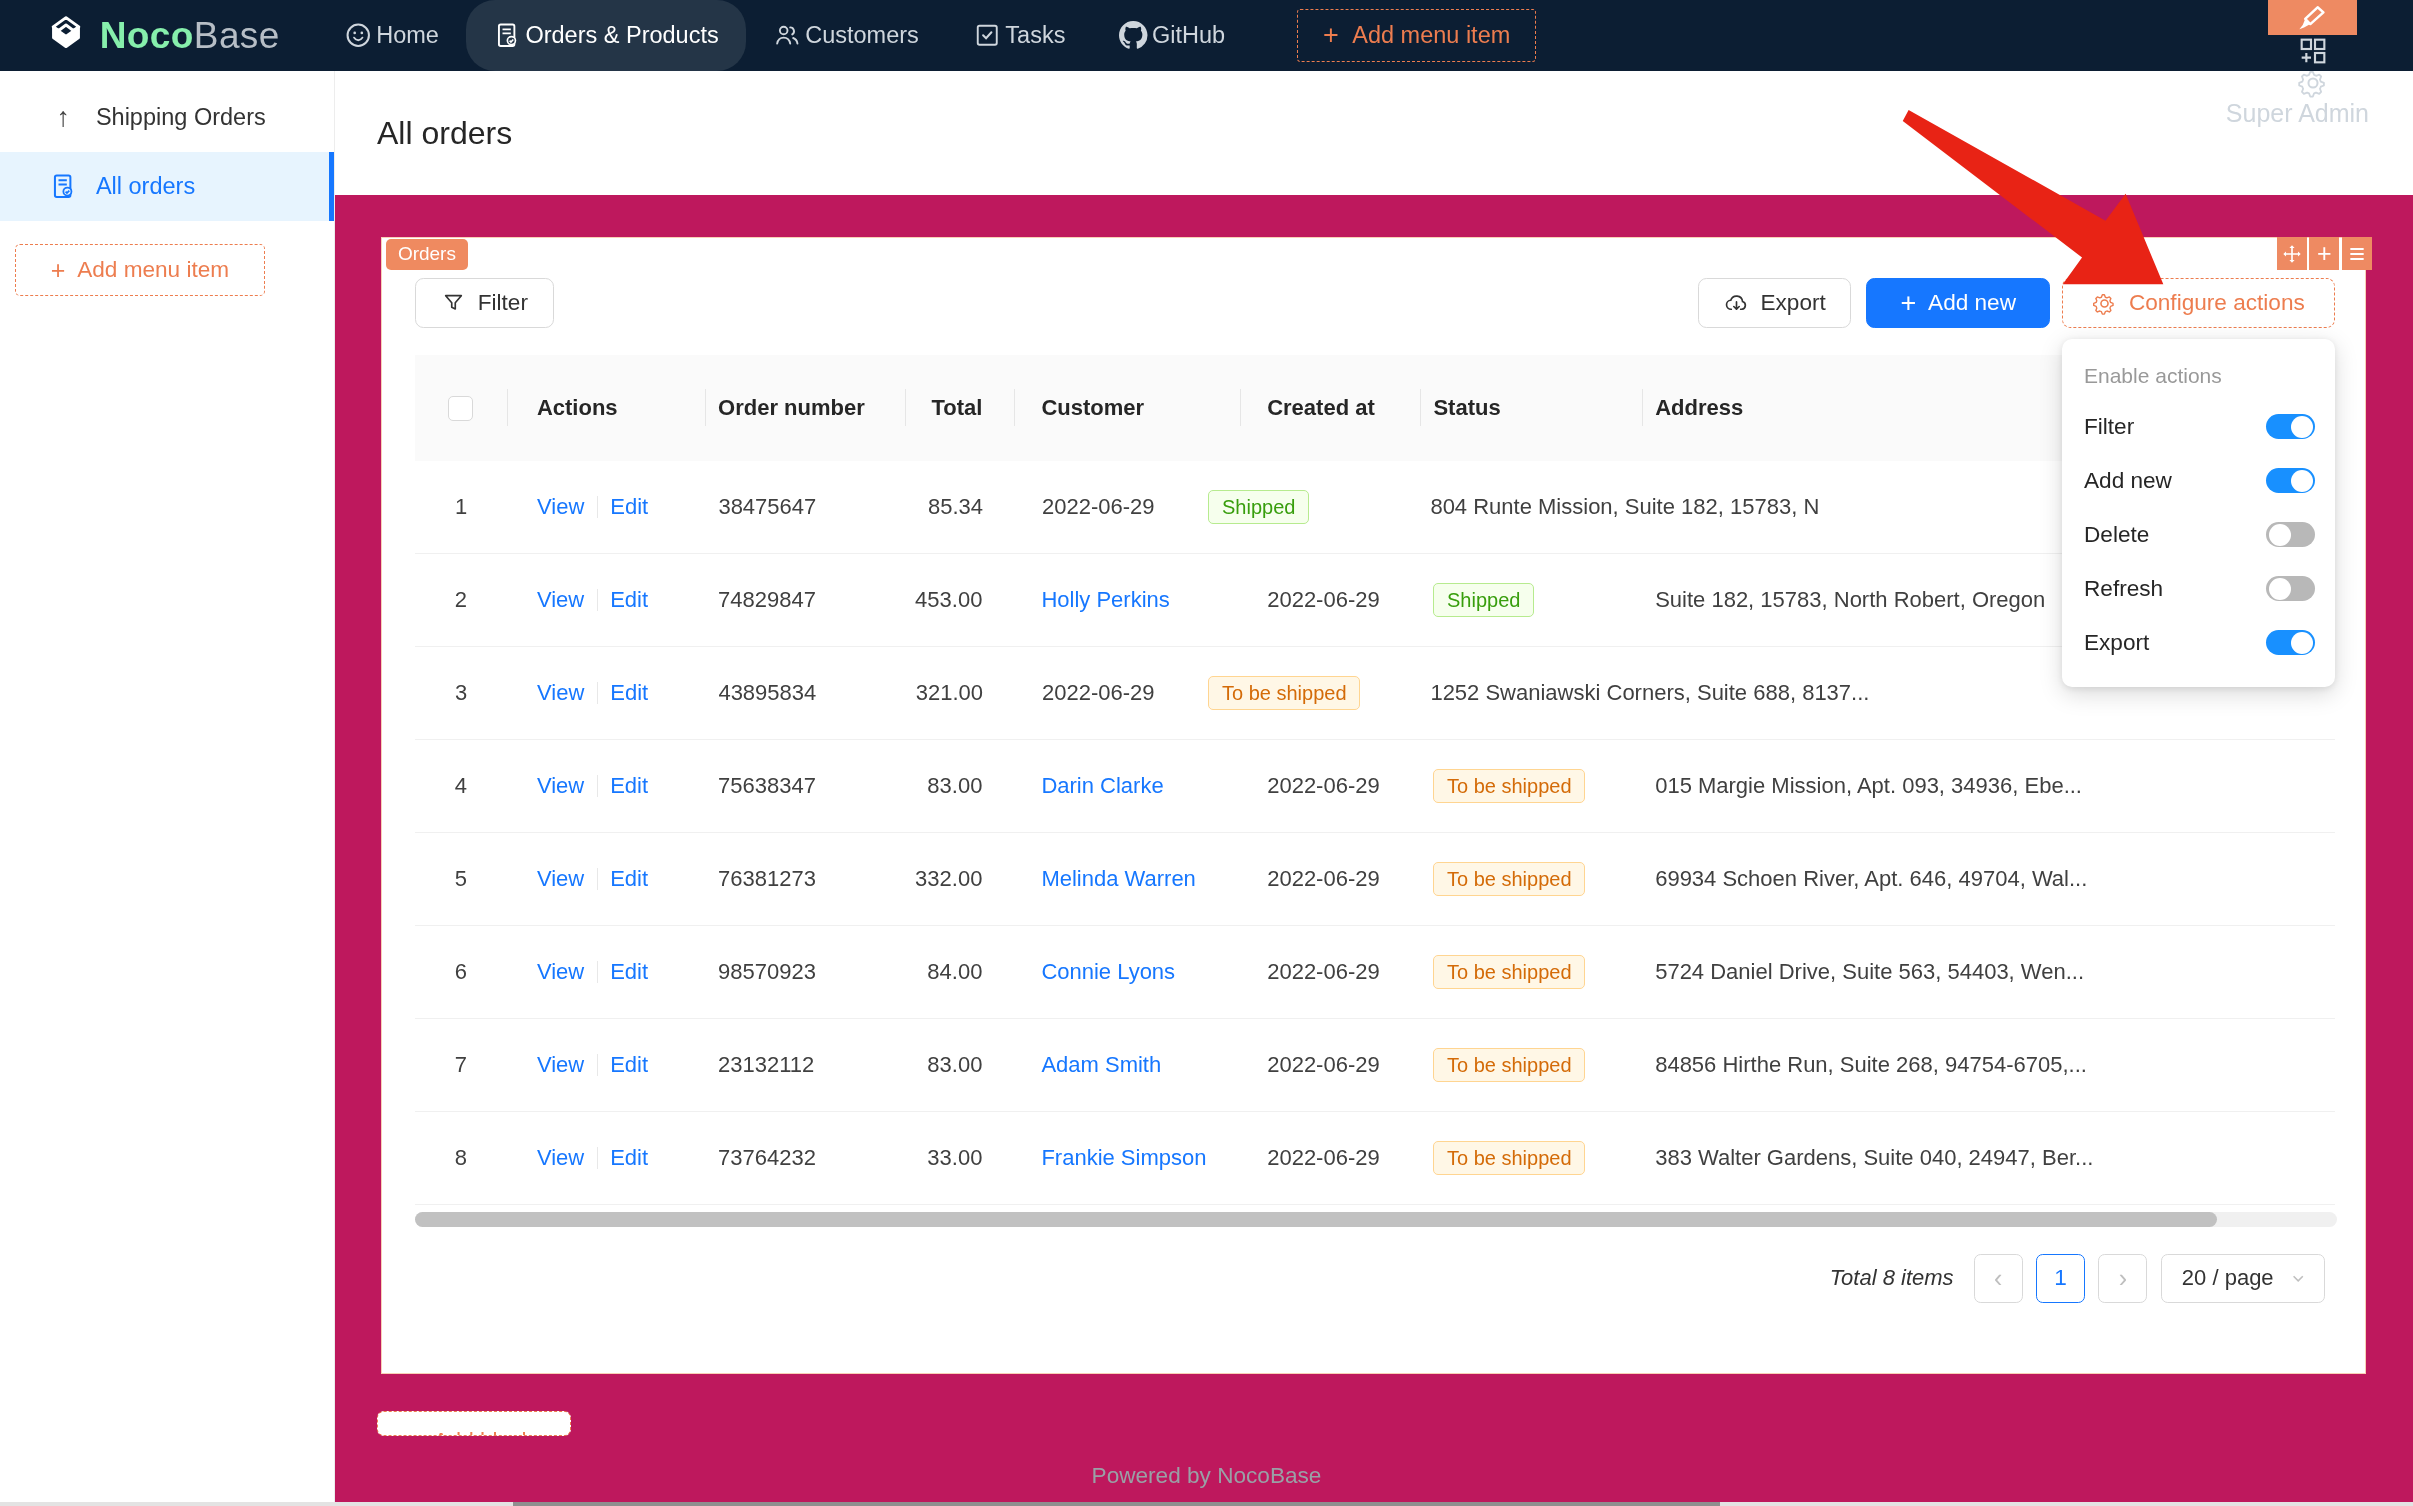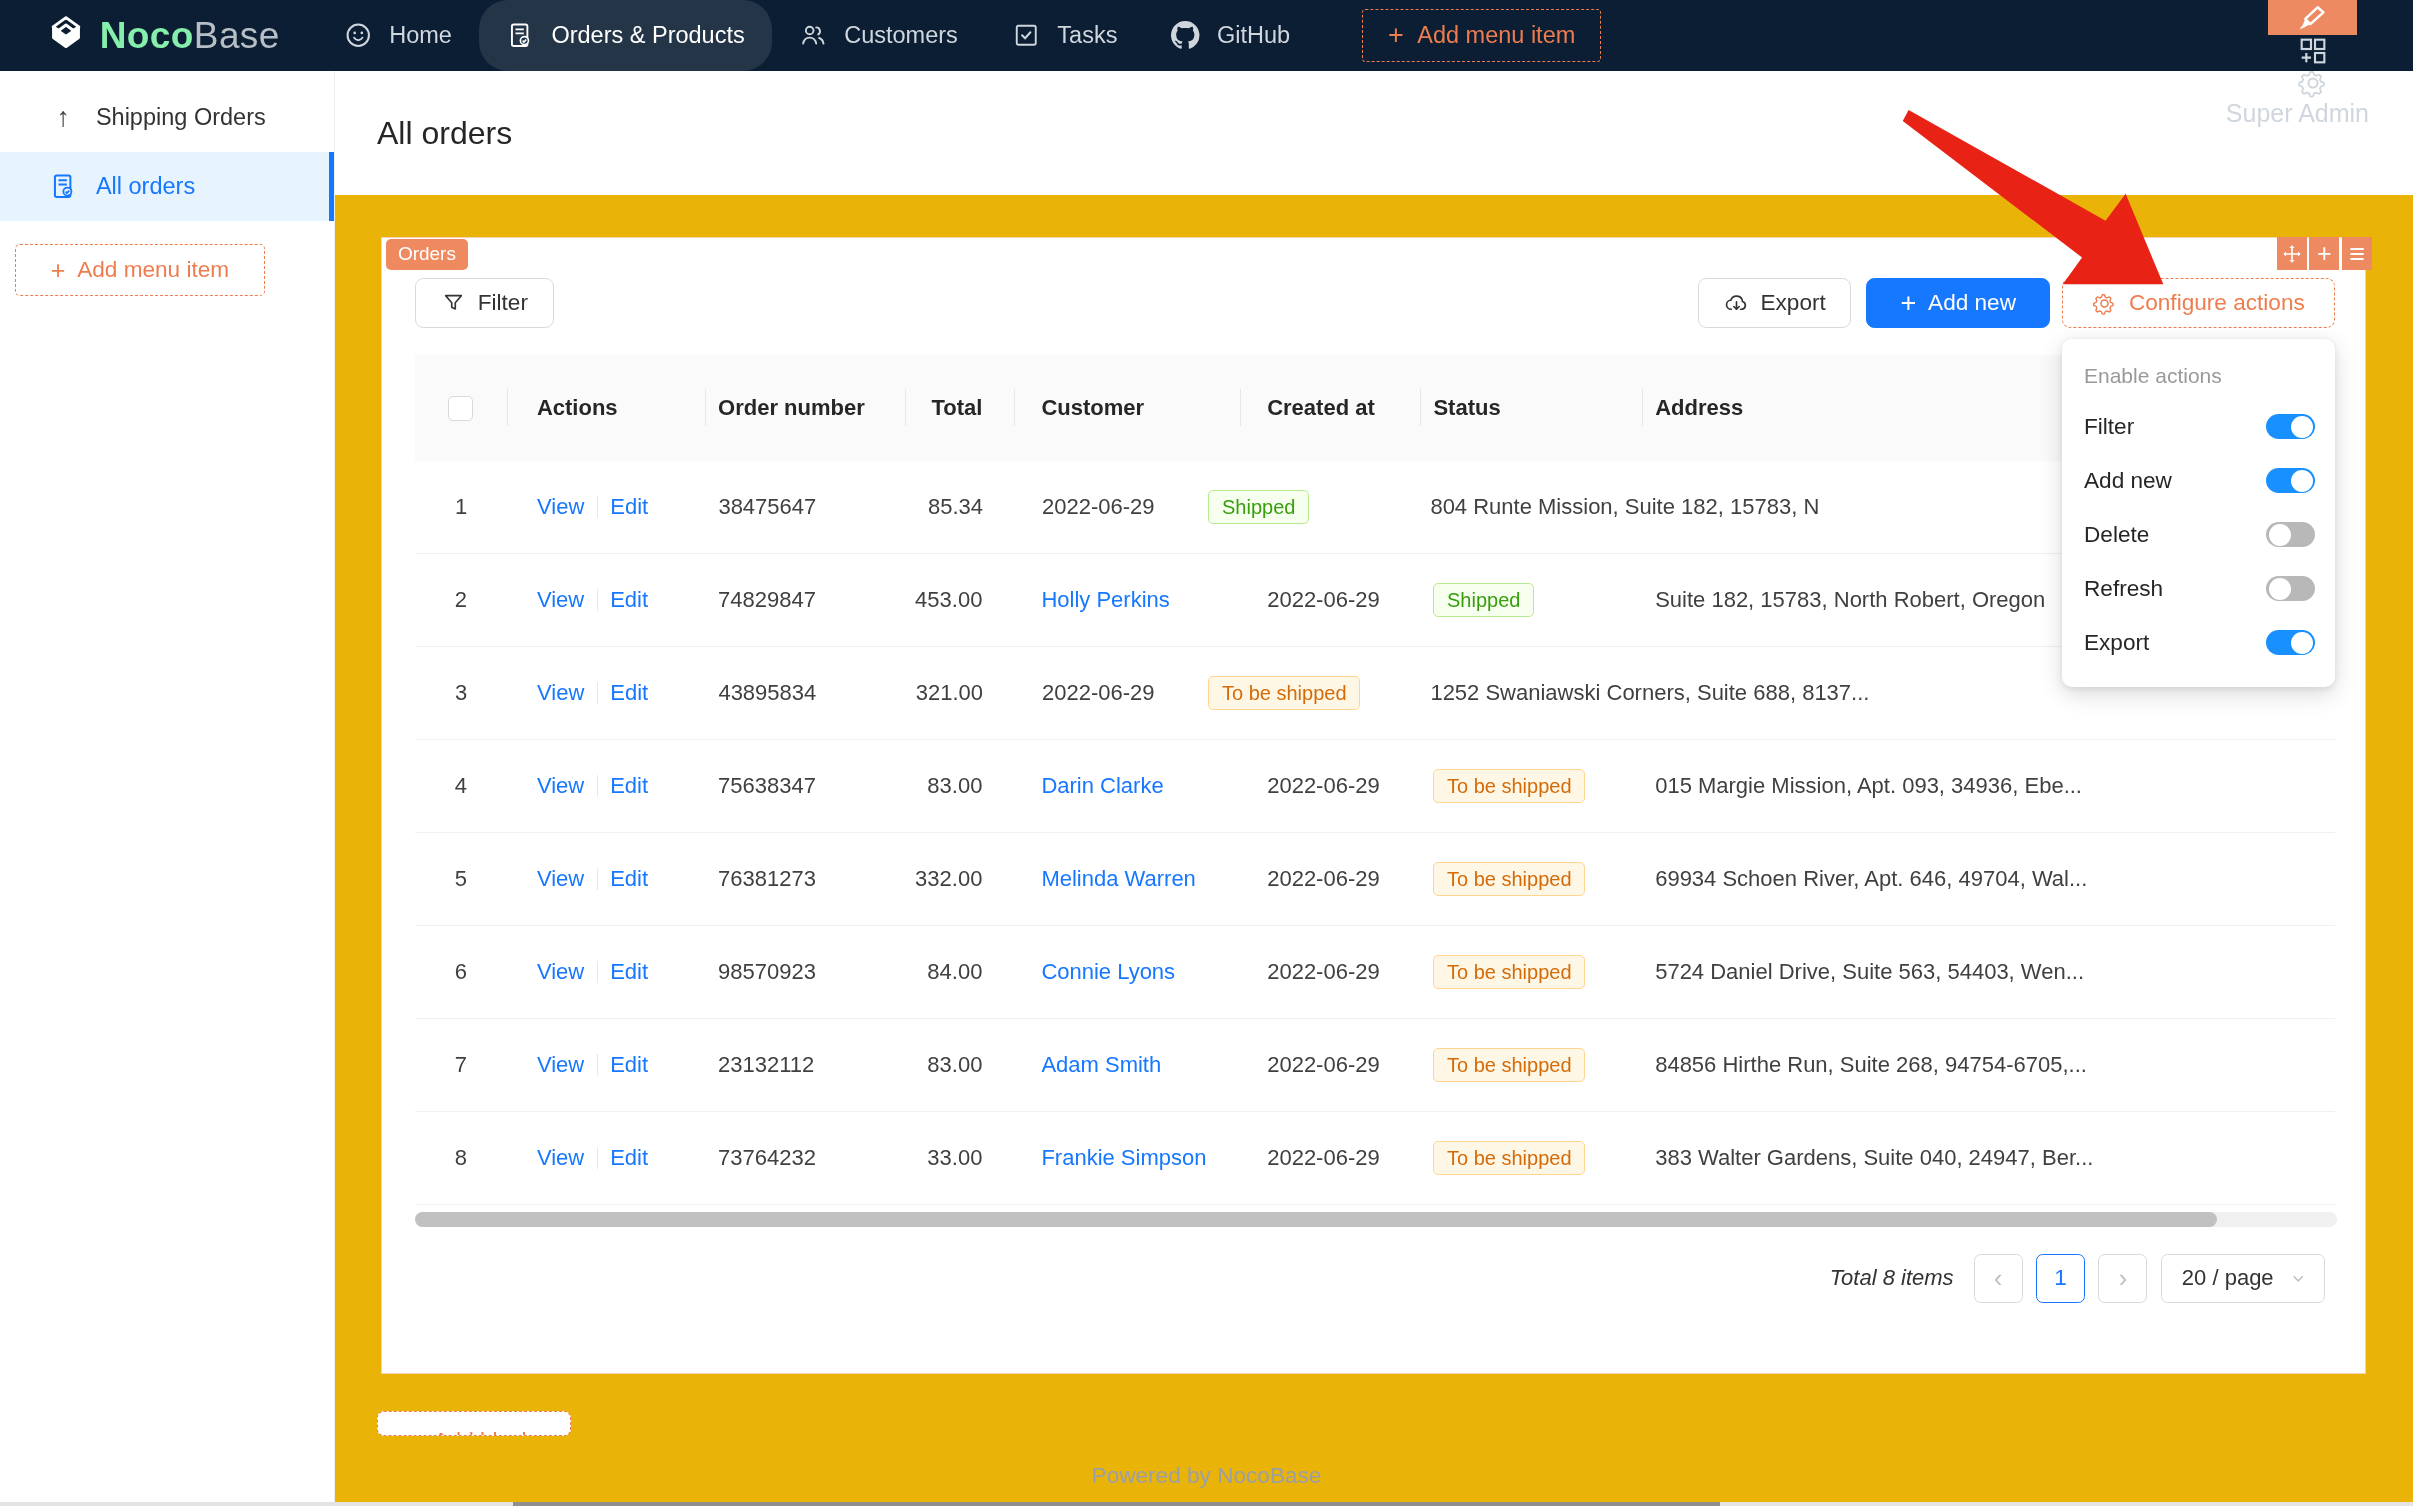--- a/index.html
+++ b/index.html
@@ -12,21 +12,21 @@
   svg { display:block; }
 
   
   .navbar { position:absolute; top:0; left:0; right:0; height:71px;
     background:#0c1e33; display:flex; align-items:stretch; z-index:50; }
   .brand { display:flex; align-items:center; gap:11.7px; padding:0 37px 0 44px; }
   .brand-name { font-size:37px; letter-spacing:0.4px; }
   .brand-bold { color:#86efac; font-weight:bold; }
   .brand-light { color:#b7bec6; font-weight:300; }
   .nav-items { display:flex; align-items:stretch; }
-  .nav-item { display:flex; align-items:center; gap:17px; padding:0 27px;
+  .nav-item { display:flex; align-items:center; gap:4px; padding:0 27px;
     color:#cfd6dd; font-size:23.5px; cursor:pointer; }
   .nav-item.active { background:#243547; color:#fff;border-radius:29px; }
   .nav-item .nicon { width:28.5px; height:28.5px; color:#cfd6dd; }
   .nav-item.active .nicon { color:#fff; }
   .nav-add { margin:9.2px 0 9.2px 45px; padding:0 25px; display:flex; align-items:center; gap:13.4px;
     border:1.7px dashed #ed7d4f; border-radius:3.4px; color:#ed7d4f; font-size:23.5px; cursor:pointer; }
   .nav-right { margin-left:auto; display:flex; align-items:center;flex-direction:column; }
   .designer-btn { width:89px; height:71px; background:#ee8a62; display:flex;
     align-items:center; justify-content:center; cursor:pointer; }
   .nav-icon-btn { width:80px; height:71px; display:flex; align-items:center;
@@ -48,21 +48,21 @@
   .side-add { margin:23.5px 0 0 15px; width:250px; height:52px; border:1.7px dashed #ed7d4f;
     border-radius:5px; color:#ed7d4f; font-size:22.6px; display:flex; align-items:center;
     justify-content:center; gap:11.7px; cursor:pointer; background:#fff; }
 
   
   .page-header { position:absolute; top:71px; left:335px; right:0; height:124px;
     background:#fff; display:flex; align-items:center; padding-left:42px; }
   .page-title { font-size:32px; font-weight:500; color:#262626; }
 
   
-  .content { position:absolute; top:195px; left:335px; right:0; bottom:0; background:#eab308; }
+  .content { position:absolute; top:195px; left:335px; right:0; bottom:0; background:#be185d; }
   .block { position:absolute; left:46px; top:42px; width:1985px; height:1137px;
     background:#fff; border:1.7px solid #f9d0b5; padding:0 30px 0 33px; }
   .block-tag { position:absolute; top:0.8px; left:4.2px; background:#ef8a60; color:#fff;
     font-size:19px; padding:4.2px 11.7px 5px; border-radius:0 0 6.7px 6.7px; border-radius:5px; }
   .corner-icons { position:absolute; top:-0.8px; right:-6.7px; display:flex; gap:2.5px; }
   .corner-btn { width:30px; height:33px; background:#ee8a62; color:#fff; display:flex;
     align-items:center; justify-content:center; cursor:pointer; }
 
   
   .toolbar { margin-top:40px; height:50px; display:flex; align-items:center; }

